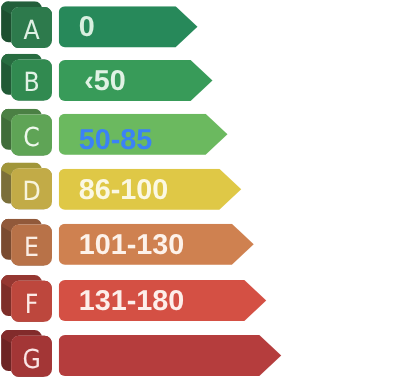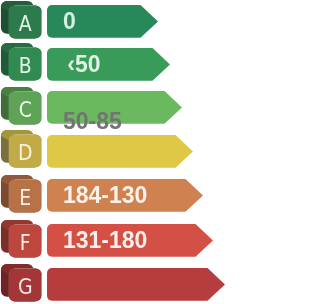--- a/index.html
+++ b/index.html
@@ -51,44 +51,45 @@
     <div class="row" style="top: 86.7px;">
       <svg class="badge-svg" width="46" height="46" viewBox="0 0 46 46">
         <path d="M0.9 6 V26.799999999999997 A6 6 0 0 0 6.9 32.8 H27.6 L35.6 37.4 H14.9 A6 6 0 0 1 8.9 31.4 V10.6 A6 6 0 0 1 14.9 4.6 L6.9 0 A6 6 0 0 0 0.9 6 Z" fill="#406d3a"></path>
         <path d="M6.9 0 H27.6 A6 6 0 0 1 33.6 6 L41.6 10.6 A6 6 0 0 0 35.6 4.6 H14.9 A6 6 0 0 0 8.9 10.6 L0.9 6 A6 6 0 0 1 6.9 0 Z" fill="#4b8044"></path>
         <path d="M14.9 4.6 H35.6 A6 6 0 0 1 41.6 10.6 V31.4 A6 6 0 0 1 35.6 37.4 H14.9 A6 6 0 0 1 8.9 31.4 V10.6 A6 6 0 0 1 14.9 4.6 Z" fill="#5fa456"></path>
       </svg>
       <div class="grade-letter" style="left: 8.9px; top: 13.1px; width: 32.7px; text-align: center; color: rgb(238, 248, 236);">C</div>
       <svg class="bar-svg" width="136" height="33.8" viewBox="0 0 136 33.8" style="left: 47.4px; top: 4.6px;">
         <path d="M5 0 H117.5 L135 16.4 L117.5 32.8 H5 A5 5 0 0 1 0 27.799999999999997 V5 A5 5 0 0 1 5 0 Z" fill="#6bb95f"></path>
       </svg>
-      <div class="bar-label" style="left: 63px; top: 23px; color: #737373;">50-85</div>
+      <div class="bar-label" style="left: 63px; top: 13px; color: #3b82f6;">50-85</div>
     </div>
     <div class="row" style="top: 130.2px;">
       <svg class="badge-svg" width="46" height="46" viewBox="0 0 46 46">
         <path d="M0.9 6 V26.799999999999997 A6 6 0 0 0 6.9 32.8 H27.6 L35.6 37.4 H14.9 A6 6 0 0 1 8.9 31.4 V10.6 A6 6 0 0 1 14.9 4.6 L6.9 0 A6 6 0 0 0 0.9 6 Z" fill="#7b6f3a"></path>
         <path d="M6.9 0 H27.6 A6 6 0 0 1 33.6 6 L41.6 10.6 A6 6 0 0 0 35.6 4.6 H14.9 A6 6 0 0 0 8.9 10.6 L0.9 6 A6 6 0 0 1 6.9 0 Z" fill="#a1963a"></path>
         <path d="M14.9 4.6 H35.6 A6 6 0 0 1 41.6 10.6 V31.4 A6 6 0 0 1 35.6 37.4 H14.9 A6 6 0 0 1 8.9 31.4 V10.6 A6 6 0 0 1 14.9 4.6 Z" fill="#c2ab47"></path>
       </svg>
       <div class="grade-letter" style="left: 8.9px; top: 13.1px; width: 32.7px; text-align: center; color: rgb(247, 244, 221);">D</div>
       <svg class="bar-svg" width="147" height="33.8" viewBox="0 0 147 33.8" style="left: 47.4px; top: 4.6px;">
         <path d="M5 0 H128.5 L146 16.4 L128.5 32.8 H5 A5 5 0 0 1 0 27.799999999999997 V5 A5 5 0 0 1 5 0 Z" fill="#dfc846"></path>
       </svg>
+      <div class="bar-label" style="left: 63px; top: 9.5px; color: rgb(251, 248, 227);">86-100</div>
     </div>
     <div class="row" style="top: 174.8px;">
       <svg class="badge-svg" width="46" height="46" viewBox="0 0 46 46">
         <path d="M0.9 6 V26.799999999999997 A6 6 0 0 0 6.9 32.8 H27.6 L35.6 37.4 H14.9 A6 6 0 0 1 8.9 31.4 V10.6 A6 6 0 0 1 14.9 4.6 L6.9 0 A6 6 0 0 0 0.9 6 Z" fill="#7a4b30"></path>
         <path d="M6.9 0 H27.6 A6 6 0 0 1 33.6 6 L41.6 10.6 A6 6 0 0 0 35.6 4.6 H14.9 A6 6 0 0 0 8.9 10.6 L0.9 6 A6 6 0 0 1 6.9 0 Z" fill="#91593a"></path>
         <path d="M14.9 4.6 H35.6 A6 6 0 0 1 41.6 10.6 V31.4 A6 6 0 0 1 35.6 37.4 H14.9 A6 6 0 0 1 8.9 31.4 V10.6 A6 6 0 0 1 14.9 4.6 Z" fill="#b87248"></path>
       </svg>
       <div class="grade-letter" style="left: 8.9px; top: 13.1px; width: 32.7px; text-align: center; color: rgb(251, 238, 228);">E</div>
       <svg class="bar-svg" width="157" height="33.8" viewBox="0 0 157 33.8" style="left: 47.4px; top: 4.6px;">
         <path d="M5 0 H138.5 L156 16.4 L138.5 32.8 H5 A5 5 0 0 1 0 27.799999999999997 V5 A5 5 0 0 1 5 0 Z" fill="#cf8150"></path>
       </svg>
-      <div class="bar-label" style="left: 63px; top: 9.5px; color: rgb(253, 242, 234);">184-130</div>
+      <div class="bar-label" style="left: 63px; top: 9.5px; color: rgb(253, 242, 234);">101-130</div>
     </div>
     <div class="row" style="top: 219.5px;">
       <svg class="badge-svg" width="46" height="46" viewBox="0 0 46 46">
         <path d="M0.9 6 V26.799999999999997 A6 6 0 0 0 6.9 32.8 H27.6 L35.6 37.4 H14.9 A6 6 0 0 1 8.9 31.4 V10.6 A6 6 0 0 1 14.9 4.6 L6.9 0 A6 6 0 0 0 0.9 6 Z" fill="#7e2e29"></path>
         <path d="M6.9 0 H27.6 A6 6 0 0 1 33.6 6 L41.6 10.6 A6 6 0 0 0 35.6 4.6 H14.9 A6 6 0 0 0 8.9 10.6 L0.9 6 A6 6 0 0 1 6.9 0 Z" fill="#953731"></path>
         <path d="M14.9 4.6 H35.6 A6 6 0 0 1 41.6 10.6 V31.4 A6 6 0 0 1 35.6 37.4 H14.9 A6 6 0 0 1 8.9 31.4 V10.6 A6 6 0 0 1 14.9 4.6 Z" fill="#bd473d"></path>
       </svg>
       <div class="grade-letter" style="left: 8.9px; top: 13.1px; width: 32.7px; text-align: center; color: rgb(252, 234, 230);">F</div>
       <svg class="bar-svg" width="167" height="33.8" viewBox="0 0 167 33.8" style="left: 47.4px; top: 4.6px;">
         <path d="M5 0 H148.5 L166 16.4 L148.5 32.8 H5 A5 5 0 0 1 0 27.799999999999997 V5 A5 5 0 0 1 5 0 Z" fill="#d45044"></path>

